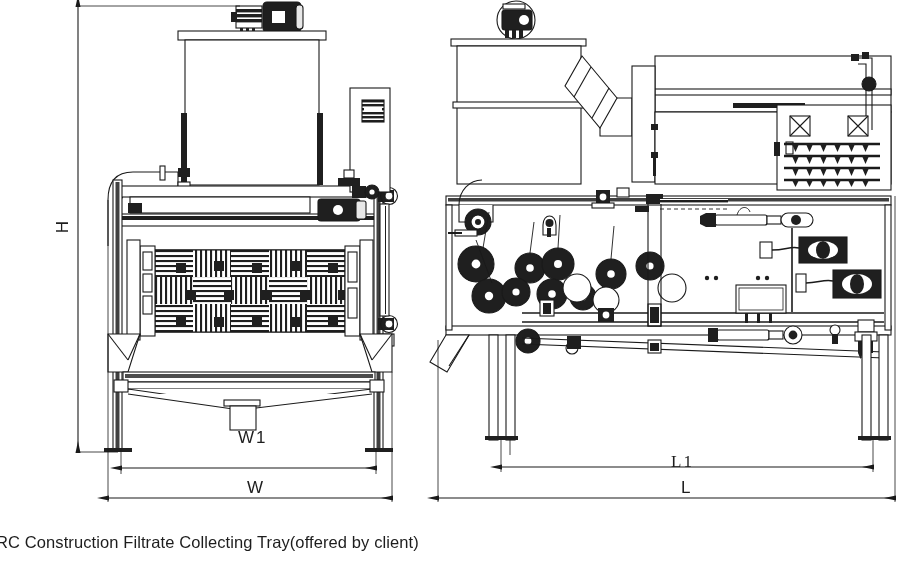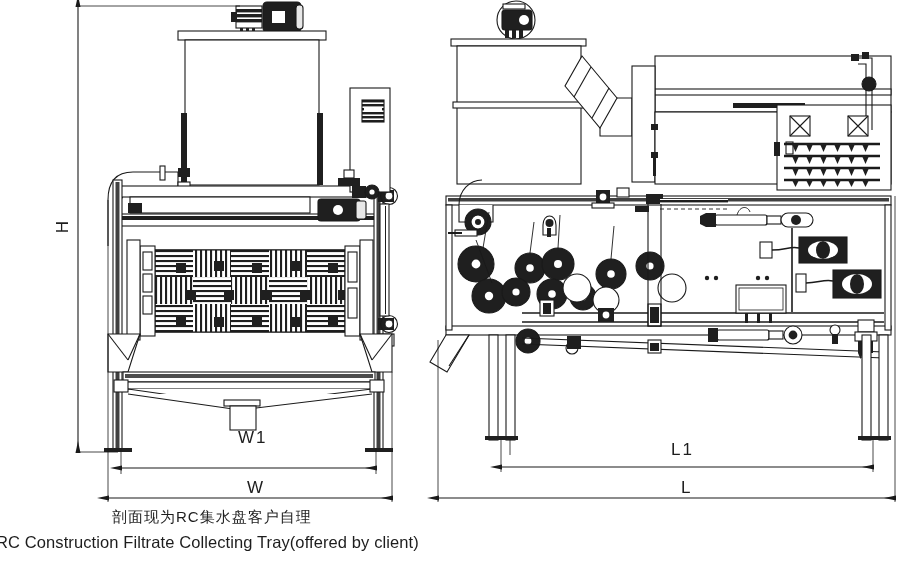--- a/index.html
+++ b/index.html
@@ -12,21 +12,21 @@
   svg{display:block;}
 
   .cap{position:absolute;white-space:nowrap;font-size:15px;color:#1d1d1d;letter-spacing:.2px;}
   #cap-cn{top:508px;left:112px;font-size:15px;letter-spacing:1px;}
   #cap-en{top:533px;left:-4px;font-size:16.5px;letter-spacing:.1px;}
 
   .dimlbl{position:absolute;font-size:17px;color:#1d1d1d;letter-spacing:2px;}
   #lbl-H{left:56px;top:216px;transform:rotate(-90deg);transform-origin:50% 50%;}
   #lbl-W1{left:238px;top:428px;}
   #lbl-W{left:247px;top:478px;}
-  #lbl-L1{left:671px;top:440px;}
+  #lbl-L1{left:671px;top:452px;font-family:Liberation Serif, serif;}
   #lbl-L{left:681px;top:478px;}
 </style>
 </head>
 <body>
 
 <div id="stage">
 <svg width="900" height="565" viewBox="0 0 900 565">
   <defs>
 
     <pattern id="hhatch" width="6" height="5" patternUnits="userSpaceOnUse">
@@ -511,15 +511,14 @@
 
   </g>
 </svg>
 
   <div class="dimlbl" id="lbl-H">H</div>
   <div class="dimlbl" id="lbl-W1">W1</div>
   <div class="dimlbl" id="lbl-W">W</div>
   <div class="dimlbl" id="lbl-L1">L1</div>
   <div class="dimlbl" id="lbl-L">L</div>
 
-  <div class="cap" id="cap-cn">剖面现为RC集水盘客户自理</div>
   <div class="cap" id="cap-en">RC Construction Filtrate Collecting Tray(offered by client)</div>
 </div>
 
 </body></html>

